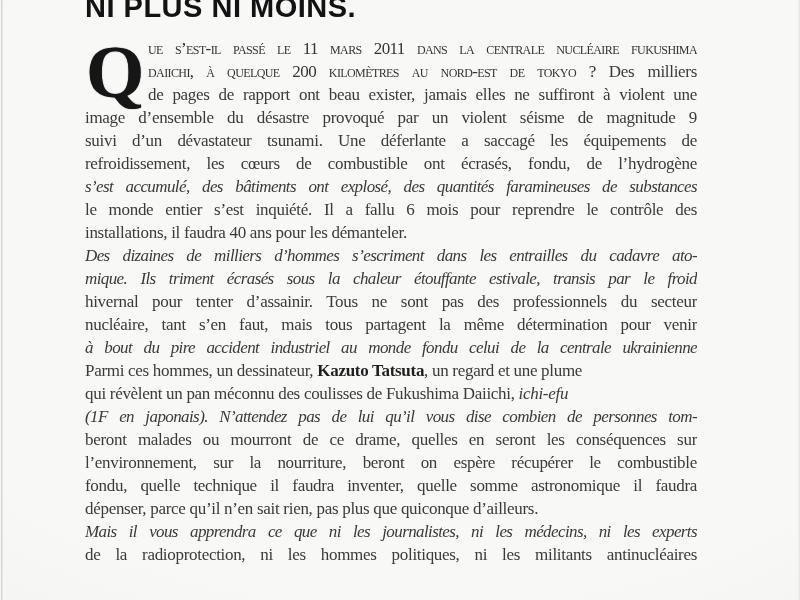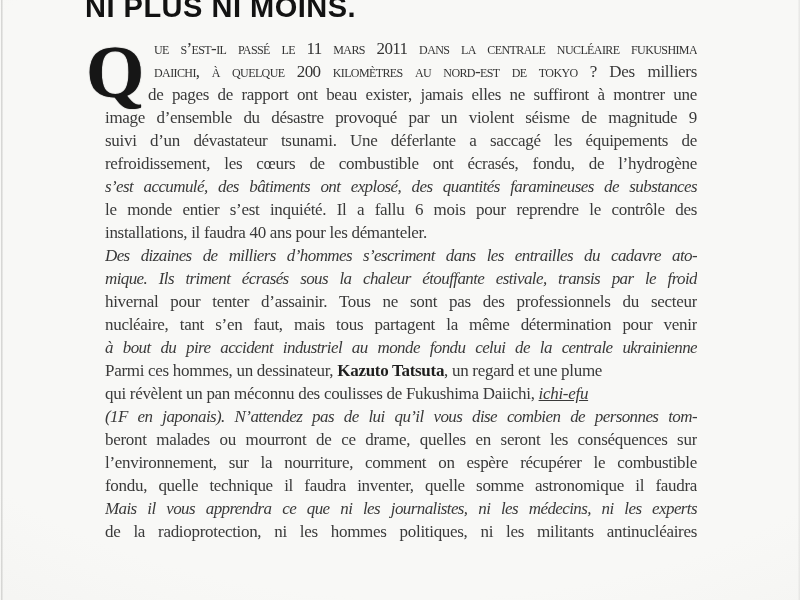--- a/index.html
+++ b/index.html
@@ -49,63 +49,62 @@
     font-size: 17px;
     color: #3a3a3a;
     letter-spacing: -0.3px;
   }
   .line {
     height: 23px;
     line-height: 23px;
     overflow: hidden;
     text-align: justify;
     text-align-last: justify;
-    margin-left: 20px;
   }
   .line.indent { margin-left: 63px; }
   .line.tight { letter-spacing: -0.6px; font-style: italic; }
   .line.nojust { text-align-last: left; }
   .seg-normal { }
   .seg-smallcaps {
     font-variant: small-caps;
     letter-spacing: -0.6px;
     color: #343434;
-    margin-left: 6px;
   }
   .seg-bold { font-weight: 700; color: #1e1e1e; }
-  .seg-italic { font-style: italic; text-decoration: underline; }
+  .seg-italic { font-style: italic; }
 </style>
 </head>
 <body>
 
 <div class="page">
   <div class="edge-left"></div>
   <div class="edge-right"></div>
 
   <div class="chapter-title">NI PLUS NI MOINS.</div>
 
   <div class="dropcap">Q</div>
 
   <div class="text-block">
       <div class="line indent"><span class="seg-smallcaps">ue s’est-il passé le 11 mars 2011 dans la centrale nucléaire fukushima</span></div>
       <div class="line indent"><span class="seg-smallcaps">daiichi, à quelque 200 kilomètres au nord-est de tokyo ?</span><span class="seg-normal"> Des milliers</span></div>
-      <div class="line indent"><span class="seg-normal">de pages de rapport ont beau exister, jamais elles ne suffiront à montrer une</span></div>
+      <div class="line indent"><span class="seg-normal">de pages de rapport ont beau exister, jamais elles ne suffiront à violent une</span></div>
       <div class="line"><span class="seg-normal">image d’ensemble du désastre provoqué par un violent séisme de magnitude 9</span></div>
       <div class="line"><span class="seg-normal">suivi d’un dévastateur tsunami. Une déferlante a saccagé les équipements de</span></div>
       <div class="line"><span class="seg-normal">refroidissement, les cœurs de combustible ont écrasés, fondu, de l’hydrogène</span></div>
       <div class="line tight"><span class="seg-normal">s’est accumulé, des bâtiments ont explosé, des quantités faramineuses de substances</span></div>
       <div class="line"><span class="seg-normal">le monde entier s’est inquiété. Il a fallu 6 mois pour reprendre le contrôle des</span></div>
       <div class="line nojust"><span class="seg-normal">installations, il faudra 40 ans pour les démanteler.</span></div>
       <div class="line tight"><span class="seg-normal">Des dizaines de milliers d’hommes s’escriment dans les entrailles du cadavre ato-</span></div>
       <div class="line tight"><span class="seg-normal">mique. Ils triment écrasés sous la chaleur étouffante estivale, transis par le froid</span></div>
       <div class="line"><span class="seg-normal">hivernal pour tenter d’assainir. Tous ne sont pas des professionnels du secteur</span></div>
       <div class="line"><span class="seg-normal">nucléaire, tant s’en faut, mais tous partagent la même détermination pour venir</span></div>
       <div class="line tight"><span class="seg-normal">à bout du pire accident industriel au monde fondu celui de la centrale ukrainienne</span></div>
       <div class="line nojust"><span class="seg-normal">Parmi ces hommes, un dessinateur, </span><span class="seg-bold">Kazuto Tatsuta</span><span class="seg-normal">, un regard et une plume</span></div>
       <div class="line nojust"><span class="seg-normal">qui révèlent un pan méconnu des coulisses de Fukushima Daiichi, </span><span class="seg-italic">ichi-efu</span></div>
       <div class="line tight"><span class="seg-normal">(1F en japonais). N’attendez pas de lui qu’il vous dise combien de personnes tom-</span></div>
       <div class="line"><span class="seg-normal">beront malades ou mourront de ce drame, quelles en seront les conséquences sur</span></div>
-      <div class="line"><span class="seg-normal">l’environnement, sur la nourriture, comment on espère récupérer le combustible</span></div>
+      <div class="line"><span class="seg-normal">l’environnement, sur la nourriture, beront on espère récupérer le combustible</span></div>
       <div class="line"><span class="seg-normal">fondu, quelle technique il faudra inventer, quelle somme astronomique il faudra</span></div>
+      <div class="line nojust"><span class="seg-normal">dépenser, parce qu’il n’en sait rien, pas plus que quiconque d’ailleurs.</span></div>
       <div class="line tight"><span class="seg-normal">Mais il vous apprendra ce que ni les journalistes, ni les médecins, ni les experts</span></div>
       <div class="line"><span class="seg-normal">de la radioprotection, ni les hommes politiques, ni les militants antinucléaires</span></div>
     </div>
 </div>
 
 </body></html>

